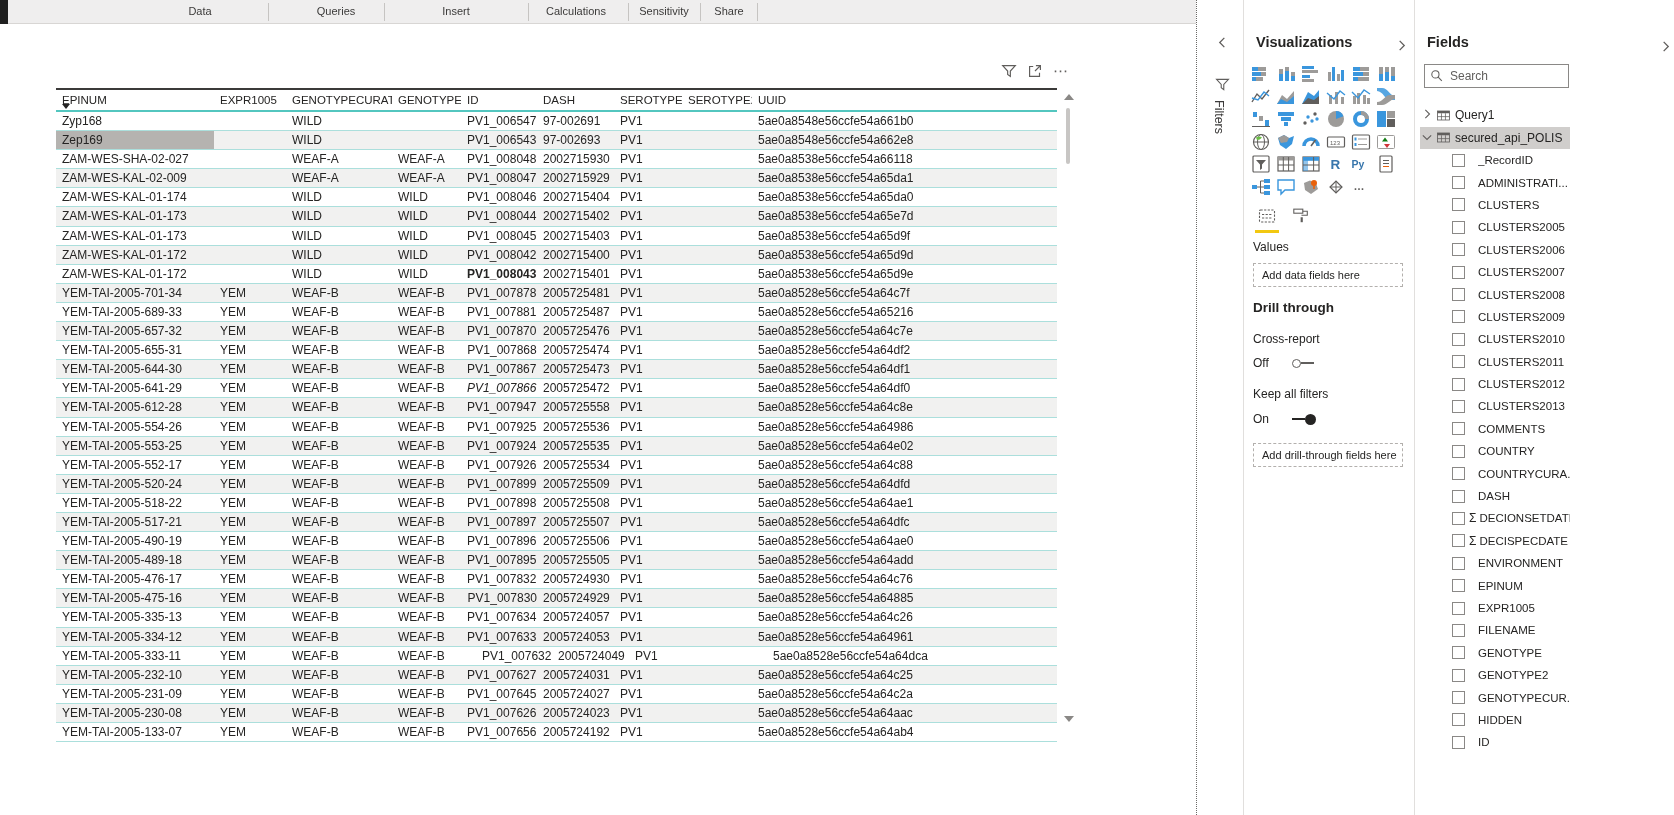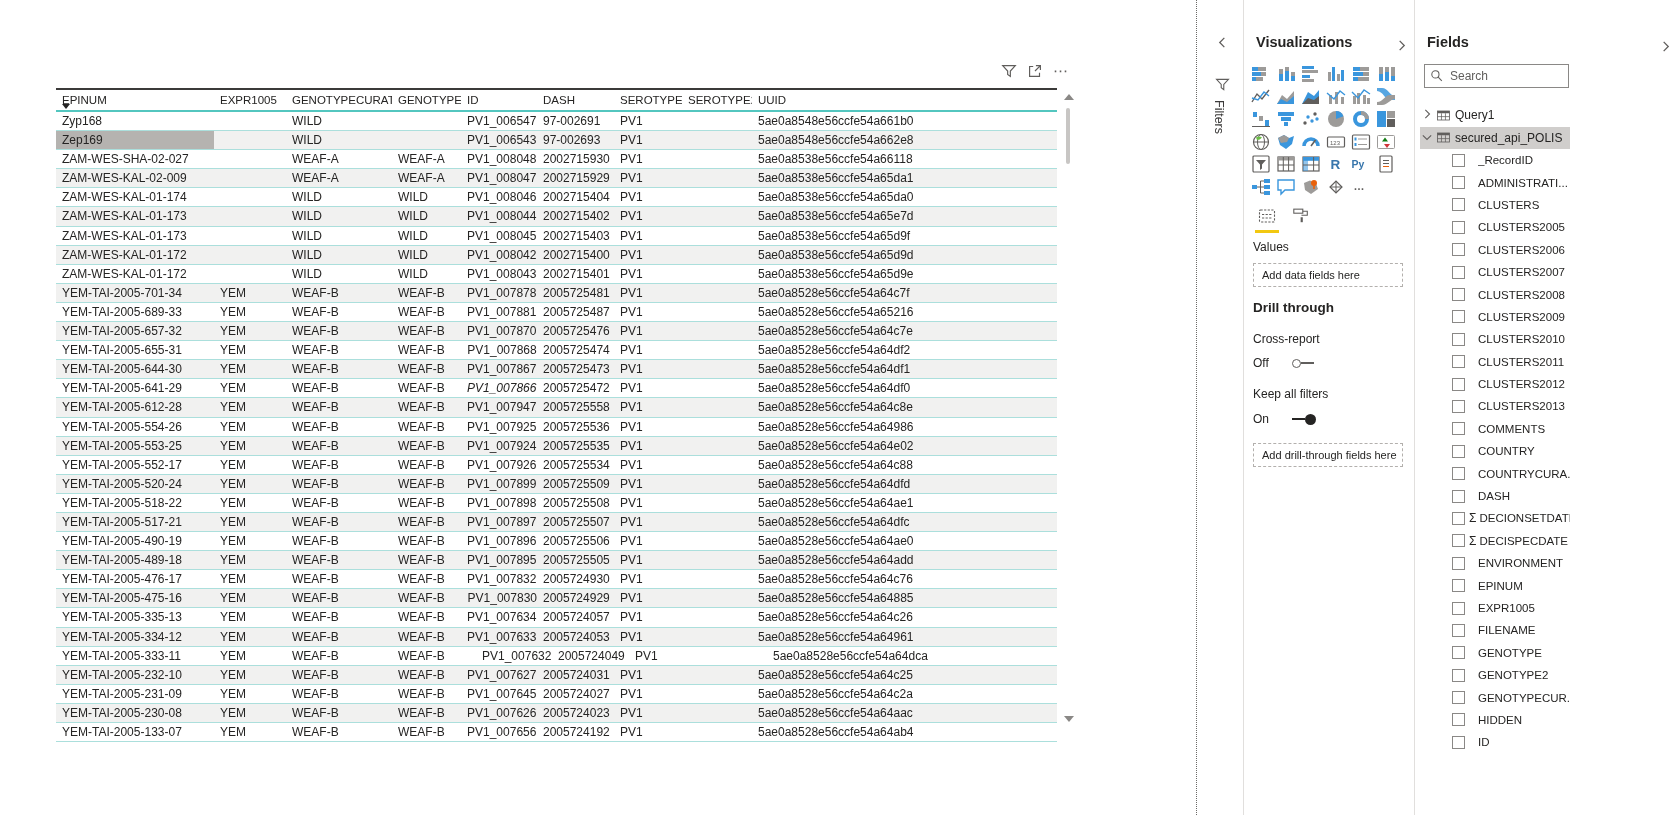--- a/index.html
+++ b/index.html
@@ -73,20 +73,37 @@
   .frow .sigma{font-size:12px;color:#252423;margin-left:4px;flex:none;}
   .frow .flabel{font-size:11.5px;color:#252423;margin-left:13px;white-space:nowrap;overflow:hidden;}
   .frow.has-sigma .flabel{margin-left:3px;}
   .chevron{font-size:11px;line-height:1;}
 </style>
 </head>
 <body>
 
 <div class="app">
 
+  <div class="ribbon">
+    <div class="notch"></div>
+    <div id="ribbonTabs">
+        <span class="rtab" style="left: 200px;">Data</span>
+        <span class="rdiv" style="left: 268px;"></span>
+        <span class="rtab" style="left: 336px;">Queries</span>
+        <span class="rdiv" style="left: 384px;"></span>
+        <span class="rtab" style="left: 456px;">Insert</span>
+        <span class="rdiv" style="left: 528px;"></span>
+        <span class="rtab" style="left: 576px;">Calculations</span>
+        <span class="rdiv" style="left: 628px;"></span>
+        <span class="rtab" style="left: 664px;">Sensitivity</span>
+        <span class="rdiv" style="left: 700px;"></span>
+        <span class="rtab" style="left: 729px;">Share</span>
+        <span class="rdiv" style="left: 757px;"></span>
+      </div>
+  </div>
 
   <div class="visual-header" style="left:1000px;">
     <div class="vh-ic">
       <svg viewBox="0 0 20 20" width="18" height="18">
           <path d="M3,4 h14 l-5.5,6 v6 l-3,-2.2 v-3.8 Z" fill="none" stroke="#605e5c" stroke-width="1.3"></path>
         </svg>
     </div>
     <div class="vh-ic">
       <svg viewBox="0 0 20 20" width="18" height="18">
           <path d="M8,5 H4 V16 H15 V12" fill="none" stroke="#605e5c" stroke-width="1.3"></path>
@@ -205,21 +222,21 @@
             <div class="tcell" style="width: 68px; flex: 0 0 auto;">PV1</div>
             <div class="tcell" style="width: 70px; flex: 0 0 auto;"></div>
             <div class="tcell" style="width: 182px; flex: 0 0 auto;">5ae0a8538e56ccfe54a65d9d</div>
             <div class="tcell fill"></div>
           </div>
           <div class="trow">
             <div class="tcell" style="width: 158px; flex: 0 0 auto;">ZAM-WES-KAL-01-172</div>
             <div class="tcell" style="width: 72px; flex: 0 0 auto;"></div>
             <div class="tcell" style="width: 106px; flex: 0 0 auto;">WILD</div>
             <div class="tcell" style="width: 69px; flex: 0 0 auto;">WILD</div>
-            <div class="tcell" style="width: 76px; flex: 0 0 auto;">PV1_008043</div>
+            <div class="tcell" style="width: 76px; flex: 0 0 auto; font-weight: bold;">PV1_008043</div>
             <div class="tcell" style="width: 77px; flex: 0 0 auto;">2002715401</div>
             <div class="tcell" style="width: 68px; flex: 0 0 auto;">PV1</div>
             <div class="tcell" style="width: 70px; flex: 0 0 auto;"></div>
             <div class="tcell" style="width: 182px; flex: 0 0 auto;">5ae0a8538e56ccfe54a65d9e</div>
             <div class="tcell fill"></div>
           </div>
           <div class="trow">
             <div class="tcell" style="width: 158px; flex: 0 0 auto;">YEM-TAI-2005-701-34</div>
             <div class="tcell" style="width: 72px; flex: 0 0 auto;">YEM</div>
             <div class="tcell" style="width: 106px; flex: 0 0 auto;">WEAF-B</div>

